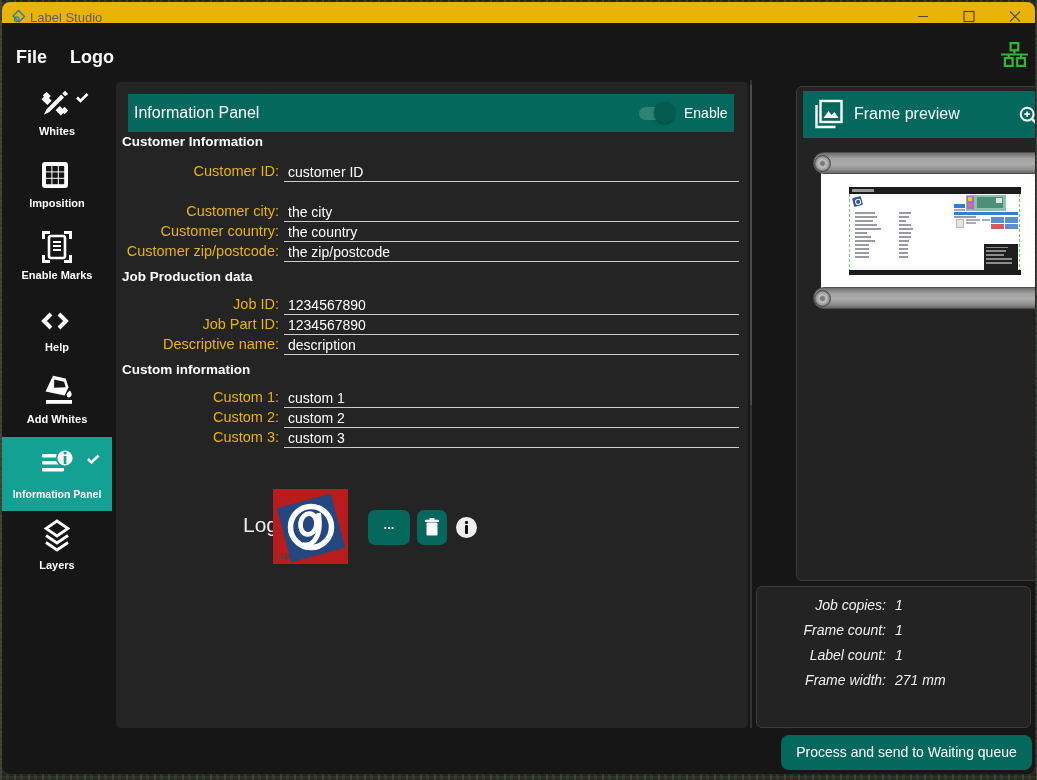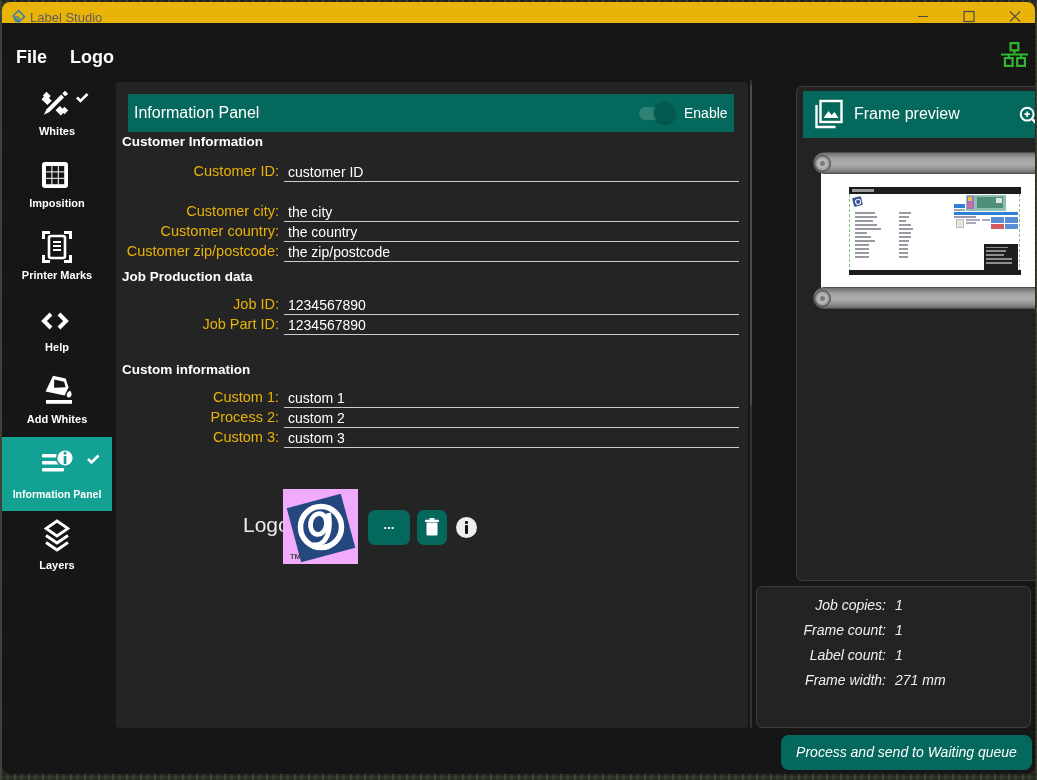--- a/index.html
+++ b/index.html
@@ -27,37 +27,37 @@
 #enable-lbl { position:absolute; left:556px; top:11px; font-size:14px; color:#fff; }
 #toggle { position:absolute; left:511px; top:13px; width:36px; height:13px; border-radius:7px; background:#2e8376; }
 #knob { position:absolute; left:526px; top:8px; width:21px; height:21px; border-radius:50%; background:#045a4e; box-shadow:0 1px 3px rgba(0,0,0,.4); }
 .sechead { position:absolute; left:4px; font-size:13.5px; font-weight:bold; color:#fff; }
 .frow { position:absolute; height:20px; }
 .frow .lab { position:absolute; right:471px; top:1px; font-size:14.5px; color:#eab308; white-space:nowrap; }
 .frow .val { position:absolute; left:170px; top:2px; font-size:14px; color:#fff; white-space:nowrap; }
 .frow .ul { position:absolute; left:166px; width:455px; bottom:0; border-bottom:1px solid #cccccc; height:0; }
 
 #logolbl { position:absolute; left:125px; top:429px; font-size:21px; color:#ebebeb; }
-#logobox { position:absolute; left:165px; top:405px; width:75px; height:75px; background:#f0abfc; overflow:hidden; }
+#logobox { position:absolute; left:155px; top:405px; width:75px; height:75px; background:#b91c1c; overflow:hidden; }
 .btn { position:absolute; background:#04695c; border-radius:7px; }
 #infocircle { position:absolute; left:338px; top:433px; width:21px; height:21px; border-radius:50%; background:#efefef; }
 #infocircle .dot { position:absolute; left:9px; top:3.5px; width:3px; height:3px; background:#111; border-radius:1px; }
 #infocircle .stem { position:absolute; left:9px; top:8px; width:3px; height:9px; background:#111; border-radius:1px; }
 
 #divider { position:absolute; left:748px; top:78px; width:2px; height:648px; background:#333; }
 #scrollthumb { position:absolute; left:748px; top:83px; width:2px; height:320px; background:#4a4a4a; }
 .card { position:absolute; background:#232323; border:1px solid #3c3c3c; border-radius:6px; }
 #prevcard { left:794px; top:84px; width:264px; height:495px; }
 #prevhead { position:absolute; left:6px; top:4px; width:263px; height:47px; background:#04695c; }
 #prevhead .t { position:absolute; left:51px; top:14px; font-size:16px; color:#fff; }
 #statcard { left:754px; top:584px; width:275px; height:142px; }
 .srow { position:absolute; width:100%; height:25px;font-style:italic; }
 .srow .sl { position:absolute; right:144px; top:2px; font-size:14px; color:#f0f0f0; }
 .srow .sv { position:absolute; left:138px; top:2px; font-size:14px; color:#f0f0f0; }
-#process { position:absolute; left:779px; top:733px; width:251px; height:35px; background:#04695c; border-radius:8px; color:#fff; font-size:14px; text-align:center; line-height:35px; white-space:nowrap;font-style:italic; }
+#process { position:absolute; left:779px; top:733px; width:251px; height:35px; background:#04695c; border-radius:8px; color:#fff; font-size:14px; text-align:center; line-height:35px; white-space:nowrap; }
 
 
 #pvweb { position:absolute; left:24px; top:76px; width:228px; height:135px; background:#fff; }
 .roller { position:absolute; left:16px; width:243px; height:22px; border-radius:11px;
   background:linear-gradient(#6e6e6e 0%, #a2a2a2 28%, #adadad 55%, #8f8f8f 82%, #686868 100%);
   border:1px solid #4f4f4f; }
 .rcap { position:absolute; left:17px; width:17px; height:17px; border-radius:50%;
   background:radial-gradient(circle at 50% 50%, #7a7a7a 0 18%, #c2c2c2 32%, #a0a0a0 56%, #787878 72%, #5a5a5a 100%); border:1px solid #4a4a4a; }
 #lblframe { position:absolute; left:52px; top:100px; width:172px; height:88px; }
 .lbar { position:absolute; left:0; width:100%; background:#1c1c1c; }
@@ -145,21 +145,21 @@
           <path d="M28.5 24 V30.5 H22"></path>
           <path d="M8 30.5 H1.5 V24"></path>
         </g>
         <rect x="7" y="5" width="16" height="22" rx="2" fill="none" stroke="#fff" stroke-width="2.6"></rect>
         <g stroke="#fff" stroke-width="2">
           <line x1="11" y1="11" x2="19" y2="11"></line>
           <line x1="11" y1="15" x2="19" y2="15"></line>
           <line x1="11" y1="19" x2="19" y2="19"></line>
         </g>
       </svg>
-      <div class="lbl">Printer Marks</div>
+      <div class="lbl">Enable Marks</div>
     </div>
     <div class="sbitem" style="top:218px">
       <svg width="28" height="18" style="position:absolute;left:39px;top:19px" viewBox="0 0 28 18">
         <path d="M10 2 L3 9 L10 16" stroke="#fff" stroke-width="4" fill="none"></path>
         <path d="M18 2 L25 9 L18 16" stroke="#fff" stroke-width="4" fill="none"></path>
       </svg>
       <div class="lbl">Help</div>
     </div>
     <div class="sbitem" style="top:290px">
       <svg width="30" height="33" style="position:absolute;left:42px;top:9px" viewBox="0 0 30 33">
@@ -229,28 +229,33 @@
     <div class="frow" style="top:211px;left:0;width:632px">
           <div class="lab">Job ID:</div>
           <div class="val">1234567890</div>
           <div class="ul"></div>
         </div>
     <div class="frow" style="top:231px;left:0;width:632px">
           <div class="lab">Job Part ID:</div>
           <div class="val">1234567890</div>
           <div class="ul"></div>
         </div>
+    <div class="frow" style="top:251px;left:0;width:632px">
+          <div class="lab">Descriptive name:</div>
+          <div class="val">description</div>
+          <div class="ul"></div>
+        </div>
     <div class="sechead" style="top:278px">Custom information</div>
     <div class="frow" style="top:304px;left:0;width:632px">
           <div class="lab">Custom 1:</div>
           <div class="val">custom 1</div>
           <div class="ul"></div>
         </div>
     <div class="frow" style="top:324px;left:0;width:632px">
-          <div class="lab">Process 2:</div>
+          <div class="lab">Custom 2:</div>
           <div class="val">custom 2</div>
           <div class="ul"></div>
         </div>
     <div class="frow" style="top:344px;left:0;width:632px">
           <div class="lab">Custom 3:</div>
           <div class="val">custom 3</div>
           <div class="ul"></div>
         </div>
     <div id="logolbl">Logo:</div>
     <div id="logobox">

